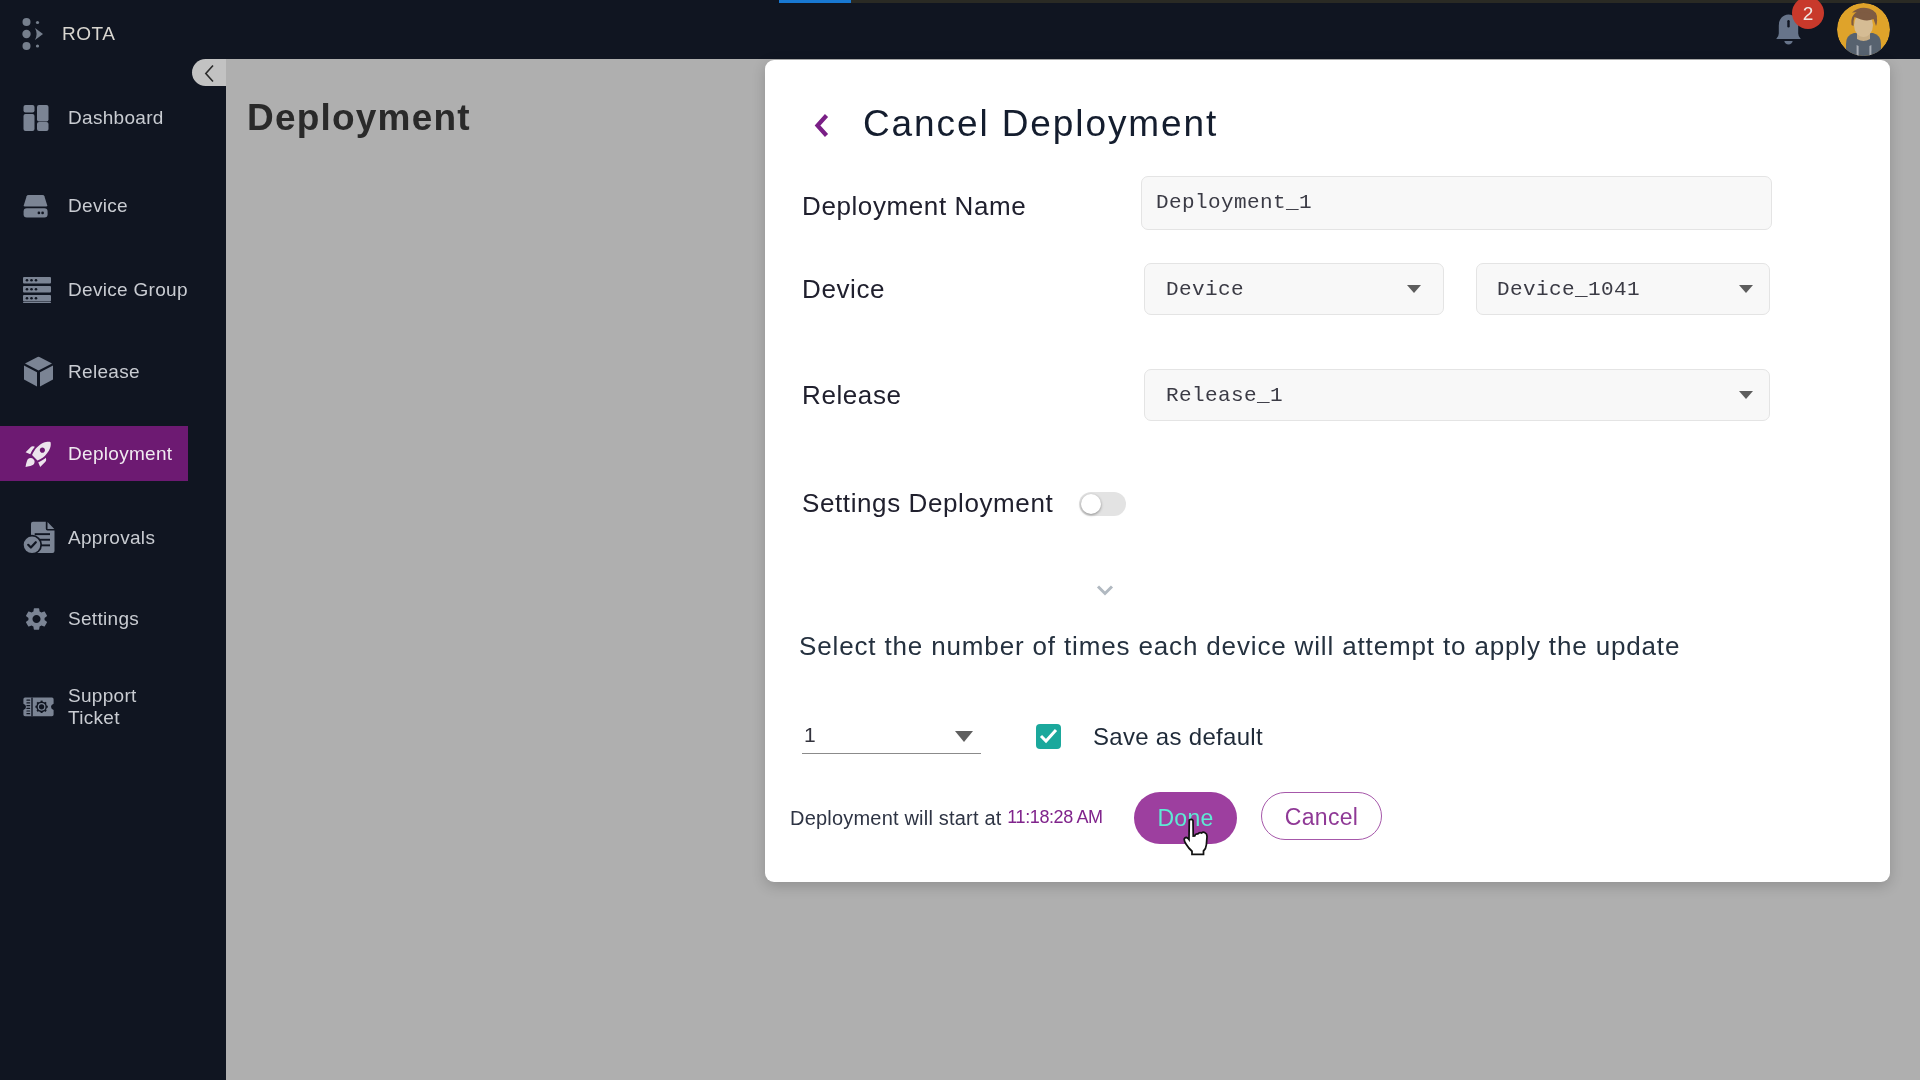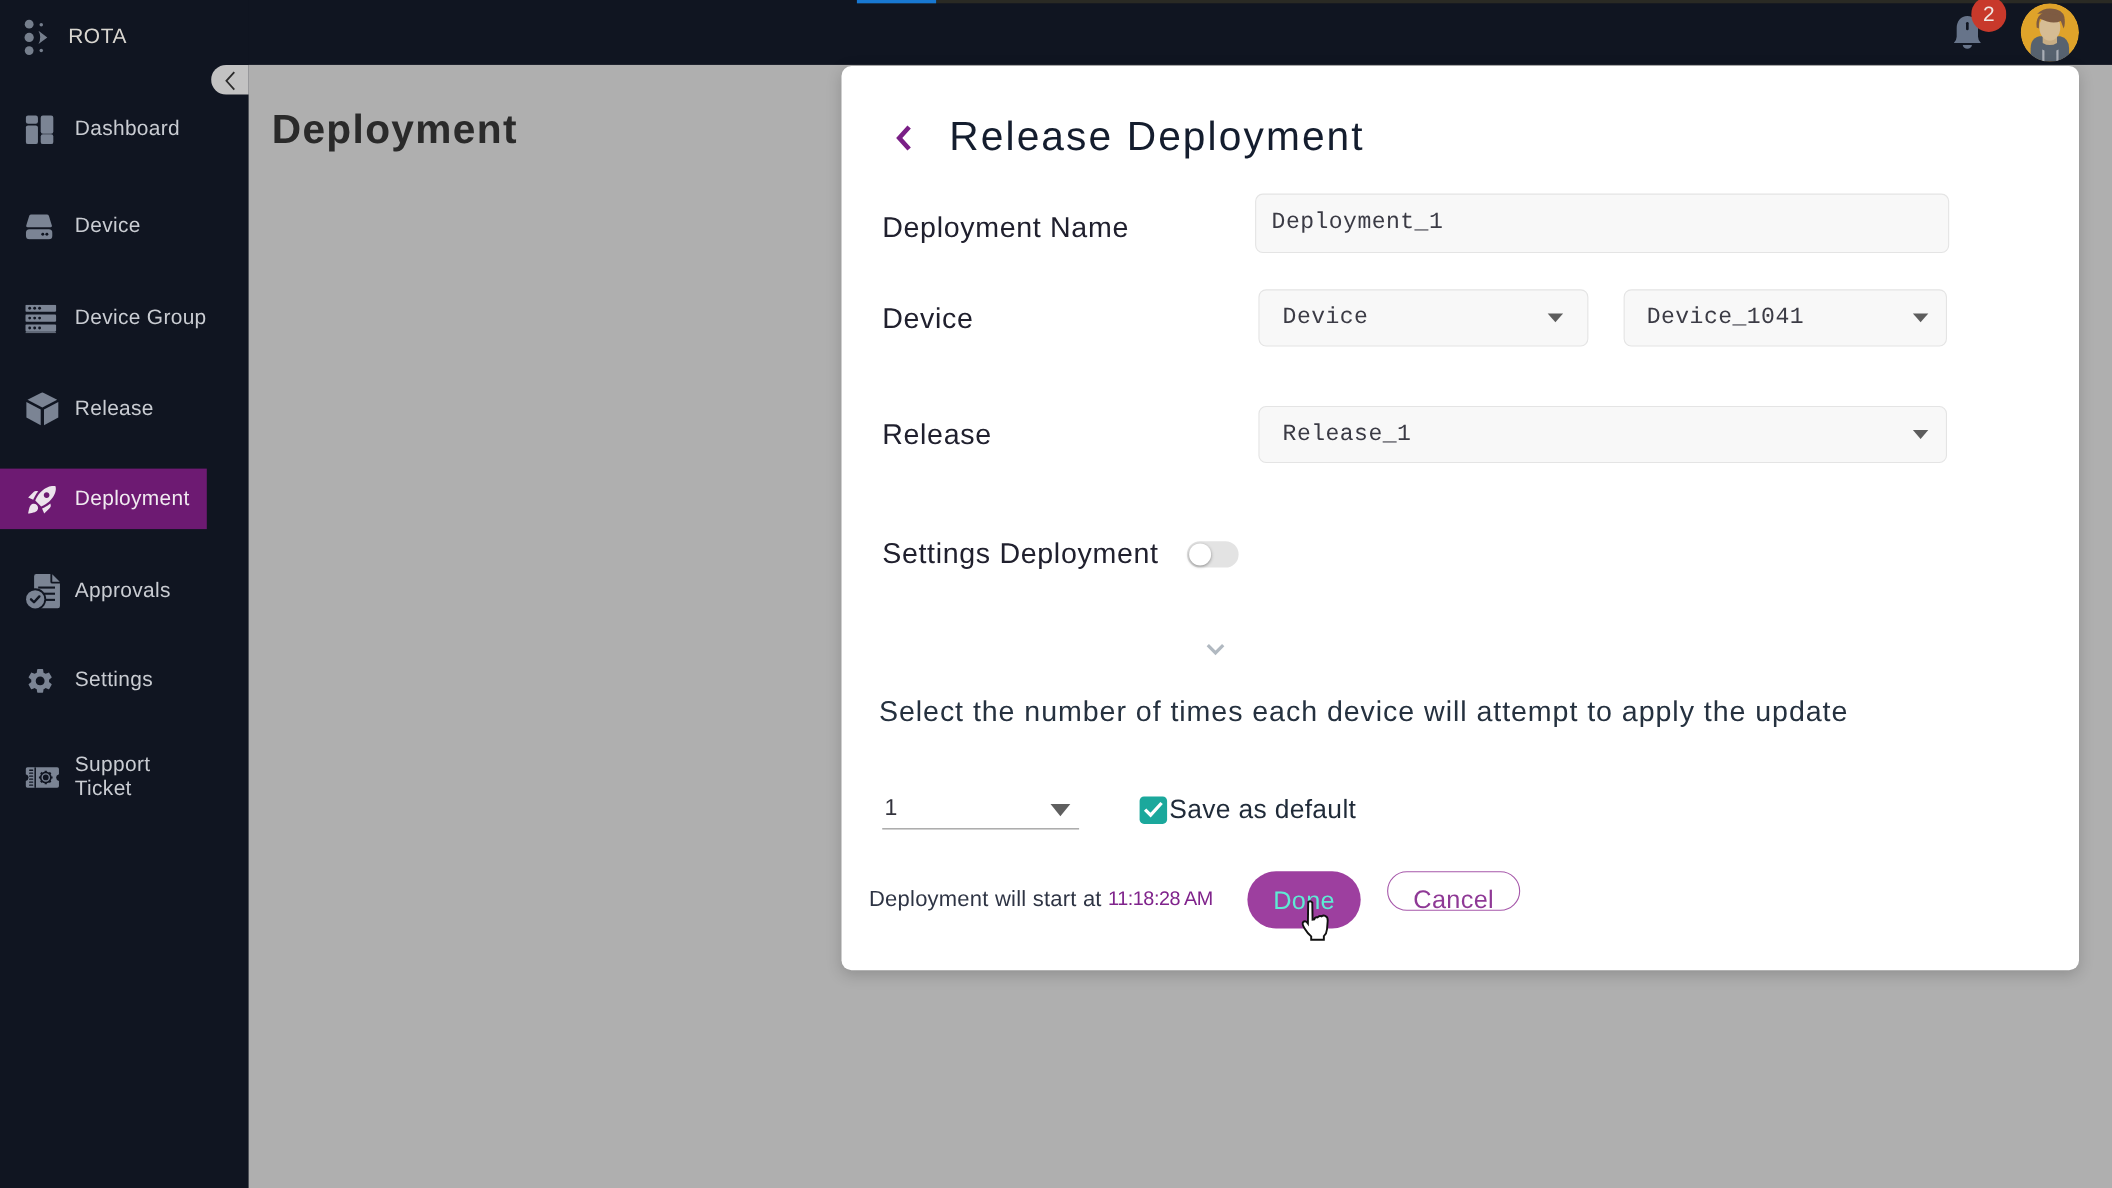--- a/index.html
+++ b/index.html
@@ -51,28 +51,28 @@
   #showadv { left:37px; top:515px; font-size:26px; color:#b1b9c1; letter-spacing:0.2px; }
 
   #selline { left:34px; top:571px; font-size:26px; color:#25313f; letter-spacing:0.85px; }
 
   #numtxt { left:39px; top:663px; font-size:21px; color:#33333d; }
   #numcaret { left:190px; top:671px; border-left:9px solid transparent; border-right:9px solid transparent;
     border-top:11px solid #5f5f5f; width:0; height:0; }
   #numline { left:37px; top:693px; width:179px; height:1px; background:#8b8b8b; }
 
   #cbx { left:271px; top:664px; width:25px; height:25px; background:#1ba89c; border-radius:4px; }
-  #savetxt { left:298px; top:663px; font-size:24px; color:#1f2a38; letter-spacing:0.3px; }
+  #savetxt { left:328px; top:663px; font-size:24px; color:#1f2a38; letter-spacing:0.3px; }
 
   #willstart { left:25px; top:747px; white-space:nowrap; font-size:20px; color:#2e3444; letter-spacing:0.2px; }
   #willstart .time { color:#80248c; font-size:18px; letter-spacing:-0.4px; }
 
   #btn-done { left:369px; top:732px; width:103px; height:52px; background:#9d3f9f; border-radius:26px;
     color:#5eead4; font-size:23px; text-align:center; line-height:52px; letter-spacing:0.3px;}
-  #btn-cancel { left:496px; top:732px; width:121px; height:36px; background:#fff; border:1.5px solid #a658aa;
+  #btn-cancel { left:496px; top:732px; width:121px; height:48px; background:#fff; border:1.5px solid #a658aa;
     border-radius:26px; color:#8f3996; font-size:23px; text-align:center; line-height:49px; letter-spacing:0.3px;}
 </style>
 </head>
 <body>
   <div id="topbar"></div>
   <div id="sidebar"></div>
   <div id="strip-dark"></div>
   <div id="strip-blue"></div>
 
   <svg class="abs" style="left:18px;top:12px" width="42" height="42" viewBox="0 0 42 42">
@@ -232,21 +232,21 @@
   <svg class="abs" style="left:203px;top:64px" width="12" height="19" viewBox="0 0 12 19">
     <path d="M10 1.5 L2.8 9.5 L10 17.5" stroke="#2b2b2b" stroke-width="1.6" fill="none"></path>
   </svg>
 
   <div id="heading">Deployment</div>
 
   <div id="modal">
     <svg style="left:47px;top:53px" width="18" height="25" viewBox="0 0 18 25">
       <path d="M14.5 2.5 L5.5 12.5 L14.5 22.5" stroke="#7a1f86" stroke-width="4.2" fill="none"></path>
     </svg>
-    <div id="mtitle">Release Deployment</div>
+    <div id="mtitle">Cancel Deployment</div>
 
     <div class="mlabel" style="top:131px">Deployment Name</div>
     <div class="field" style="left:376px;top:116px;width:631px;height:54px"></div>
     <div class="ftext" style="left:391px;top:131px">Deployment_1</div>
 
     <div class="mlabel" style="top:214px">Device</div>
     <div class="field" style="left:379px;top:203px;width:300px;height:52px"></div>
     <div class="ftext" style="left:401px;top:218px">Device</div>
     <div class="caret" style="left:642px;top:225px"></div>
     <div class="field" style="left:711px;top:203px;width:294px;height:52px"></div>

